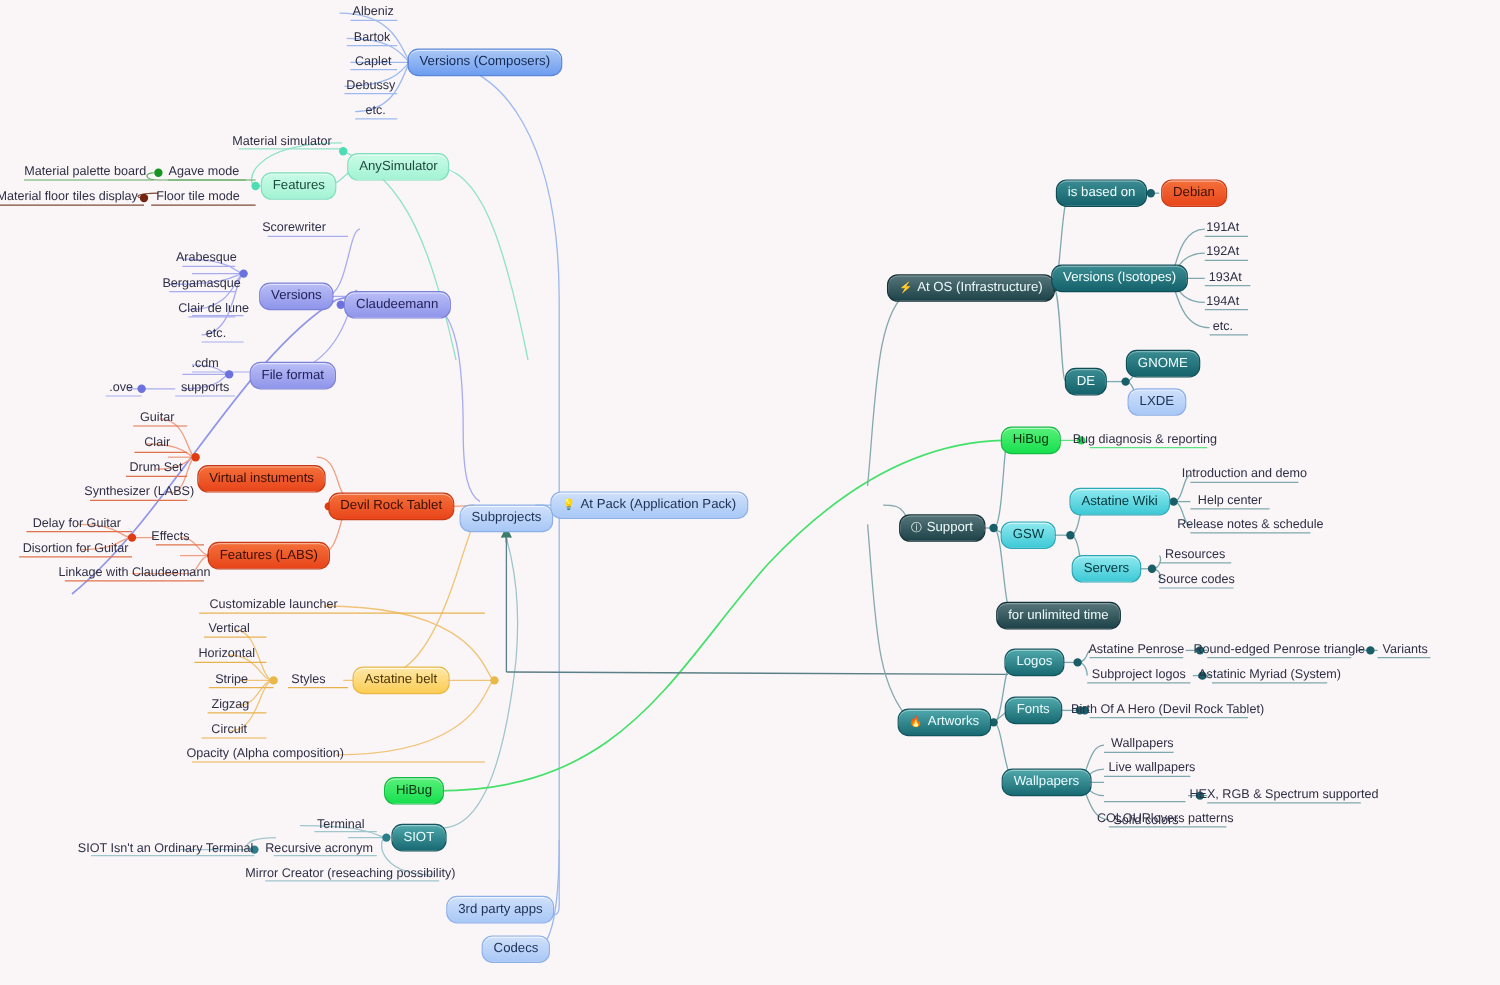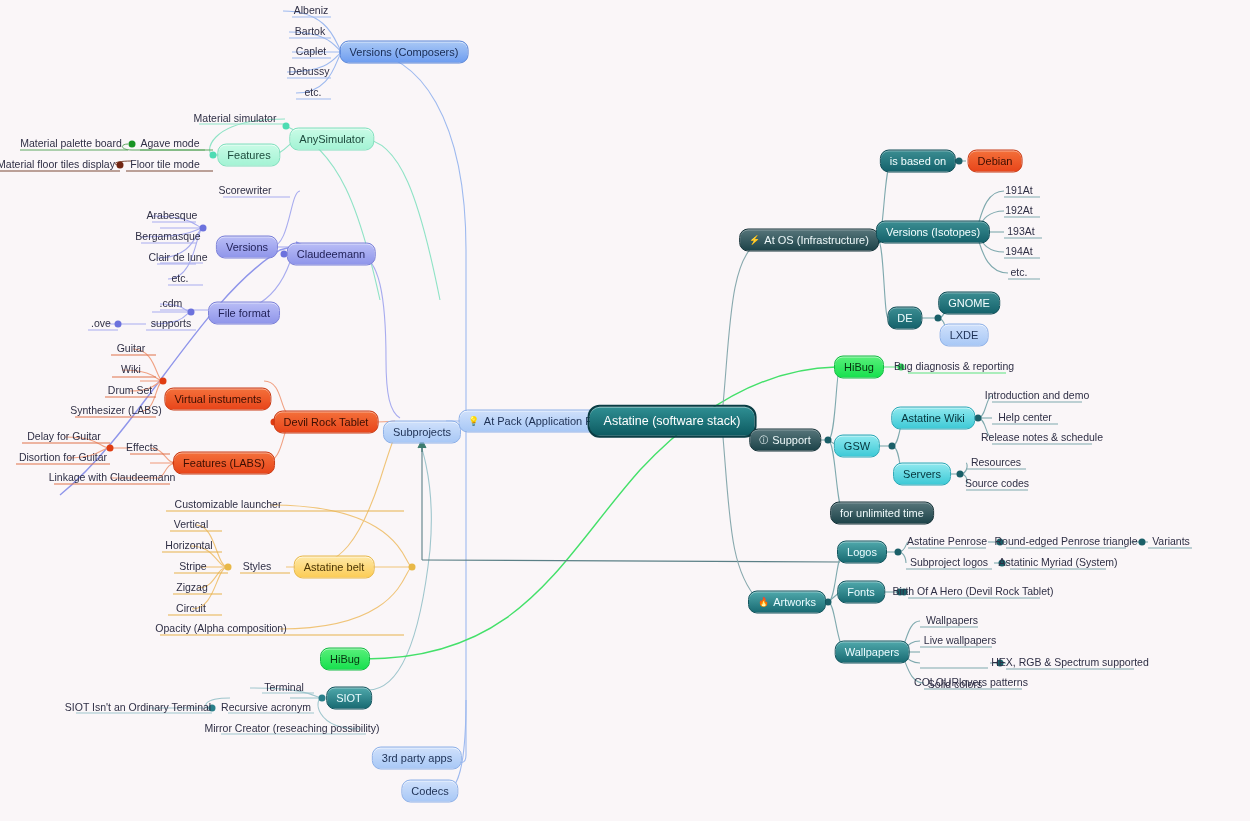--- a/index.html
+++ b/index.html
@@ -448,21 +448,21 @@
   <div class="leaf" style="left:245px;top:191px;">Scorewriter</div>
   <div class="leaf" style="left:172px;top:216px;text-align:center;">Arabesque</div>
   <div class="leaf" style="left:168px;top:237px;">Bergamasque</div>
   <div class="leaf" style="left:178px;top:258px;">Clair de lune</div>
   <div class="leaf" style="left:180px;top:279px;">etc.</div>
   <div class="leaf" style="left:171px;top:304px;">.cdm</div>
   <div class="leaf" style="left:101px;top:324px;">.ove</div>
   <div class="leaf" style="left:171px;top:324px;">supports</div>
 
   <div class="leaf" style="left:131px;top:349px;">Guitar</div>
-  <div class="leaf" style="left:131px;top:370px;">Wiki</div>
+  <div class="leaf" style="left:131px;top:370px;">Clair</div>
   <div class="leaf" style="left:130px;top:391px;">Drum Set</div>
   <div class="leaf" style="left:116px;top:411px;">Synthesizer (LABS)</div>
   <div class="leaf" style="left:64px;top:437px;">Delay for Guitar</div>
   <div class="leaf" style="left:63px;top:458px;">Disortion for Guitar</div>
   <div class="leaf" style="left:142px;top:448px;">Effects</div>
   <div class="leaf" style="left:112px;top:478px;">Linkage with Claudeemann</div>
 
   <div class="leaf" style="left:228px;top:505px;">Customizable launcher</div>
   <div class="leaf" style="left:191px;top:525px;">Vertical</div>
   <div class="leaf" style="left:189px;top:546px;">Horizontal</div>
@@ -553,23 +553,20 @@
     <span>SIOT</span>
   </div>
 
   <div class="node blue-lt" style="left:417px;top:758px;">
     <span>3rd party apps</span>
   </div>
   <div class="node blue-lt" style="left:430px;top:791px;">
     <span>Codecs</span>
   </div>
 
-  <div class="node center" style="left:672px;top:421px;">
-    <span>Astatine (software stack)</span>
-  </div>
 
   <div class="node slate" style="left:809px;top:240px;">
     <span class="ico">⚡</span>
     <span>At OS (Infrastructure)</span>
   </div>
   <div class="node teal-dk2" style="left:918px;top:161px;">
     <span>is based on</span>
   </div>
   <div class="node orange" style="left:995px;top:161px;">
     <span>Debian</span>

